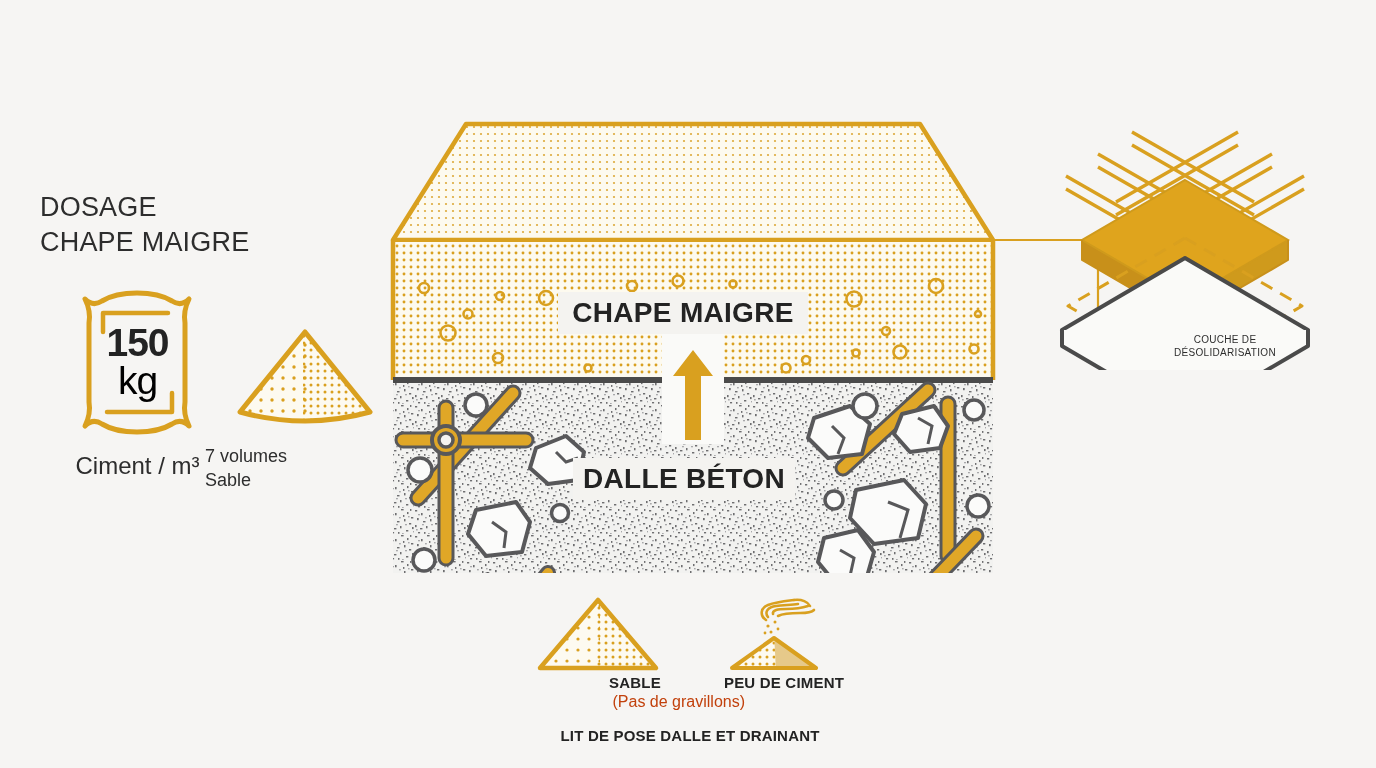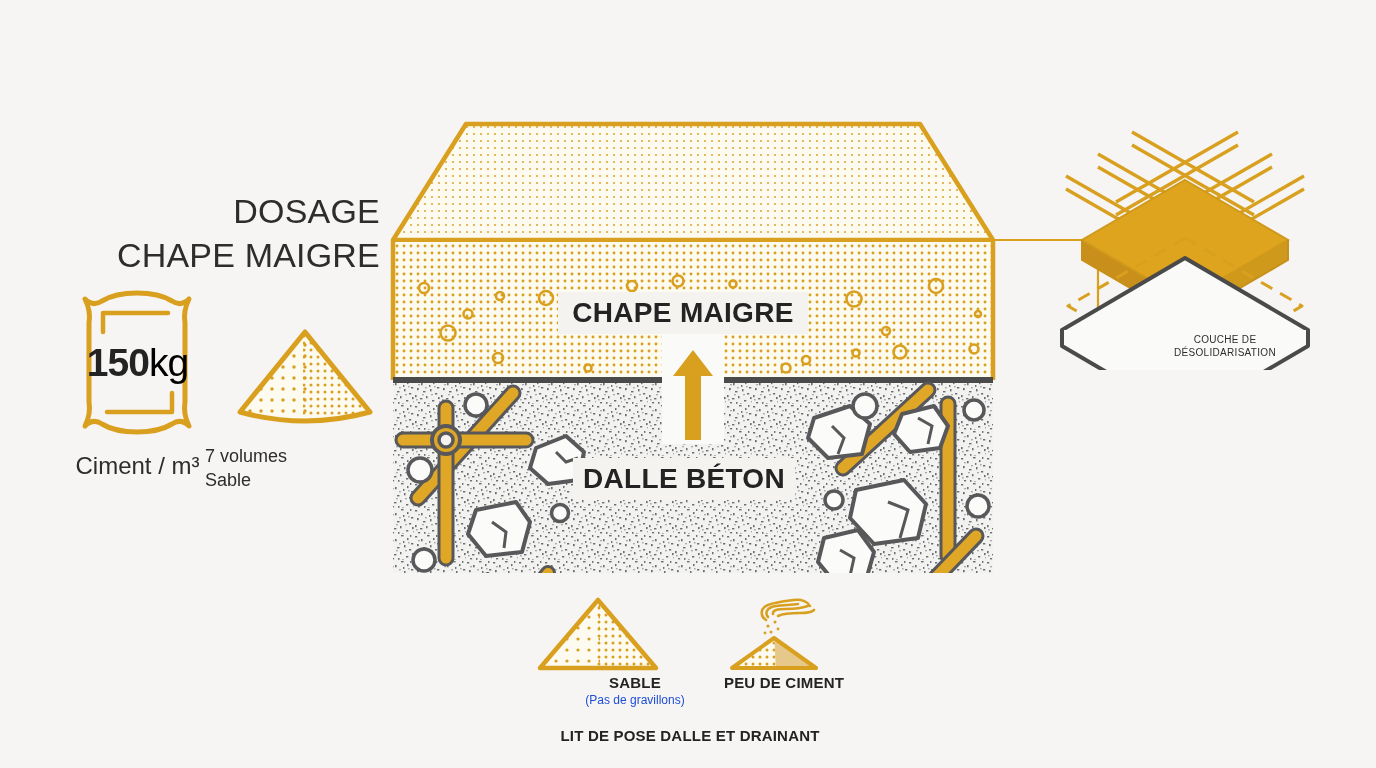--- a/index.html
+++ b/index.html
@@ -10,29 +10,29 @@
     overflow:hidden;
     position:relative;
     color:#2b2b2b;
   }
   .stage{position:absolute;inset:0;}
   .abs{position:absolute;}
 
   
   #left-panel{left:40px;top:190px;width:340px;}
   #dosage-title{
-    text-align:right;font-size:34px;font-weight:400;letter-spacing:.2px;
+    text-align:left;font-size:27px;font-weight:400;letter-spacing:.2px;
     color:#2d2d2d;line-height:1.28;white-space:pre-line;
   }
 
   #bag-block{position:absolute;left:35px;top:95px;width:125px;}
   #bag-svg{display:block;}
   #bag-value{
     position:absolute;left:0;top:0;width:125px;height:155px;
-    display:flex;flex-direction:row;align-items:center;justify-content:center;
+    display:flex;flex-direction:column;align-items:center;justify-content:center;
     pointer-events:none;
   }
   #bag-value .l1{font-size:39px;font-weight:bold;letter-spacing:-1px;color:#232323;line-height:.92;}
   #bag-value .l2{font-size:39px;font-weight:normal;letter-spacing:-1px;color:#000000;line-height:1.0;}
   #ciment-caption{
     position:absolute;left:0px;top:262px;width:195px;text-align:center;
     font-size:24px;color:#2d2d2d;
   }
 
   #sand-block{position:absolute;left:185px;top:130px;width:160px;}
@@ -61,22 +61,22 @@
   }
 
   
   #legend{left:520px;top:592px;width:340px;height:150px;}
   .legend-cap{
     position:absolute;text-align:center;font-size:15px;font-weight:bold;
     color:#232323;letter-spacing:.2px;
   }
   #cap-sable{left:5px;top:82px;width:220px;}
   #cap-sable-sub{
-    position:absolute;left:5px;top:101px;width:220px;text-align:center;
-    font-size:12px;font-weight:400;color:#1d4ed8;
+    position:absolute;left:5px;top:101px;width:220px;text-align:right;
+    font-size:16px;font-weight:400;color:#c2410c;
   }
   #cap-ciment{left:184px;top:82px;width:160px;text-align:center;}
   #legend-footer{
     position:absolute;left:-40px;top:135px;width:420px;text-align:center;
     font-size:15px;font-weight:bold;color:#232323;letter-spacing:.2px;
   }
 </style>
 </head>
 <body>
 

